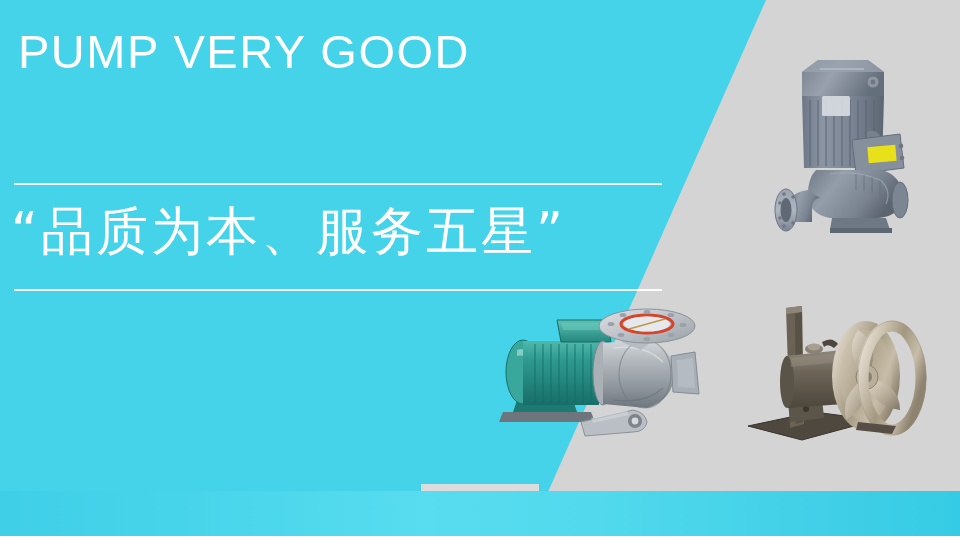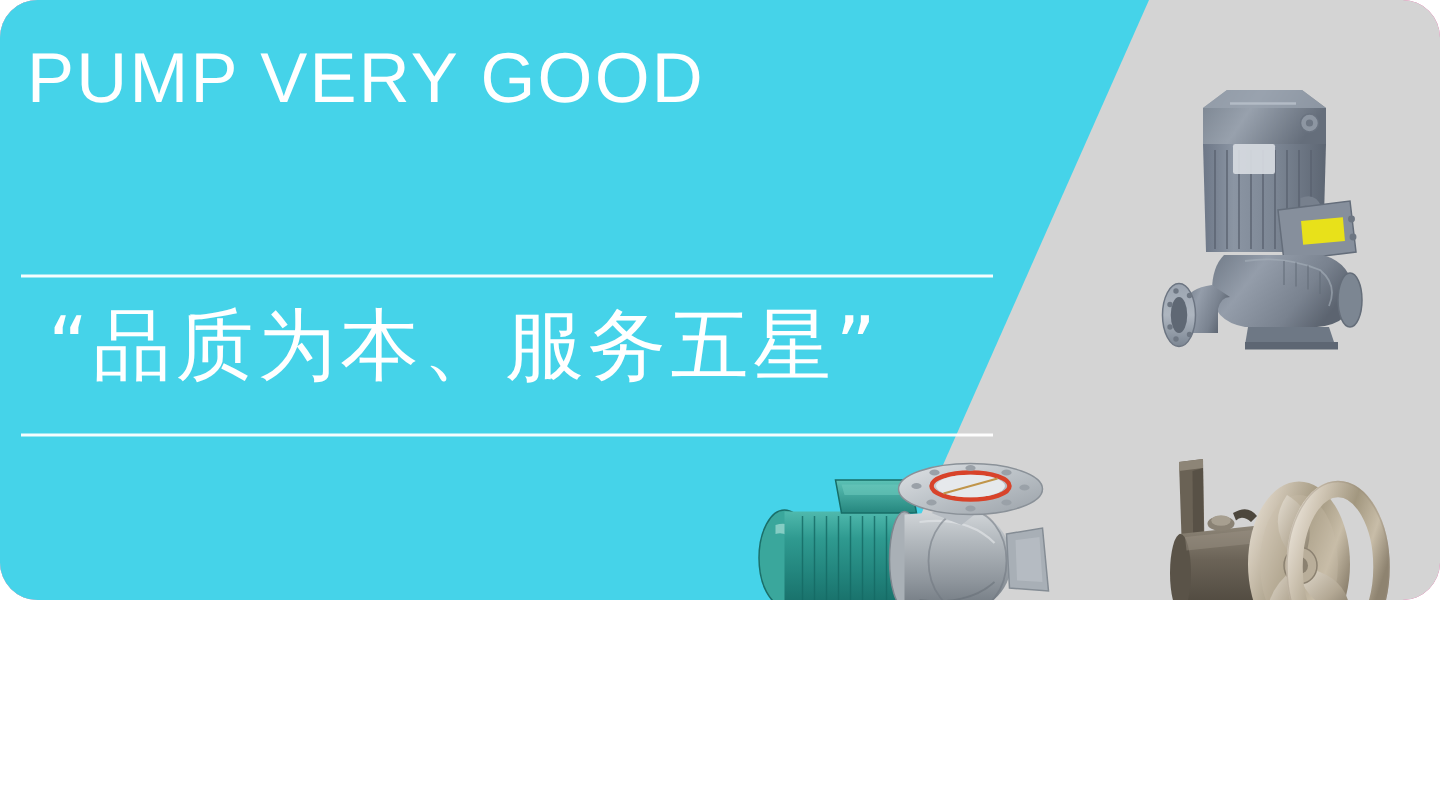--- a/index.html
+++ b/index.html
@@ -4,25 +4,24 @@
 <title>Pump Very Good Banner</title>
 <style>
   html, body {
     margin: 0;
     padding: 0;
     background: #ffffff;
   }
   #banner {
     position: relative;
     width: 960px;
-    height: 400px;
+    height: 536px;
     overflow: hidden;
     font-family: "Liberation Sans", "DejaVu Sans", sans-serif;
     background: #ec4899;
-    border-radius: 25px;
   }
 
   
   .bg-gray {
     position: absolute;
     left: 0; top: 0;
     width: 960px; height: 492px;
     background: #d4d4d4;
   }
   .bg-cyan-wedge {
@@ -78,21 +77,21 @@
     left: 14px;
     width: 648px;
     height: 2px;
     background: #ffffff;
     opacity: 0.95;
   }
   .rule-top  { top: 183px; }
   .rule-bot  { top: 289px; }
   .slogan {
     position: absolute;
-    left: 32px; top: 198px;
+    left: 11px; top: 198px;
     font-size: 52px;
     font-weight: 400;
     letter-spacing: 3px;
     color: #ffffff;
     line-height: 1.3;
     white-space: nowrap;
     font-family: "DejaVu Sans", "Liberation Sans", sans-serif;
   }
 
   

